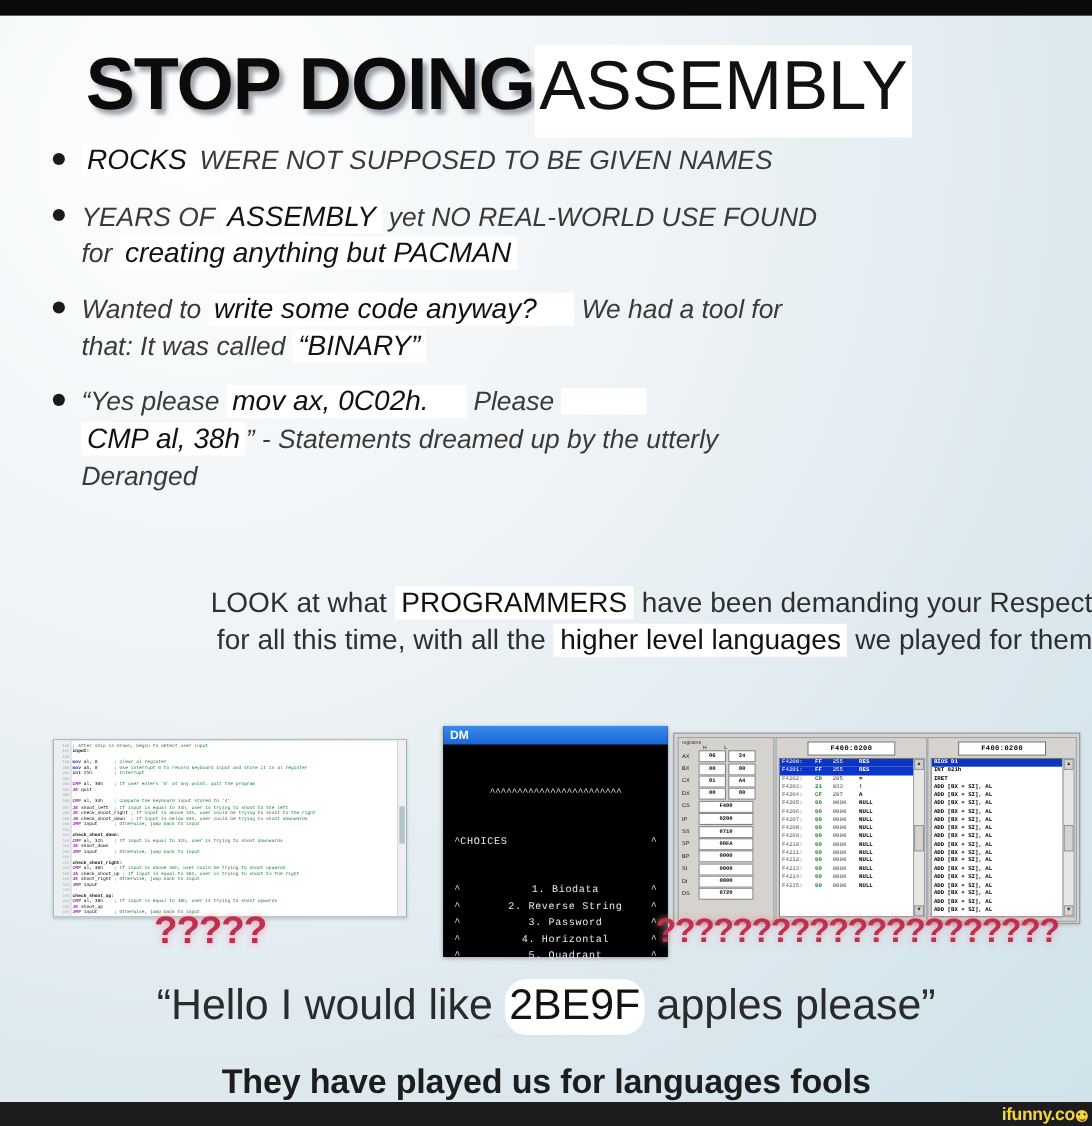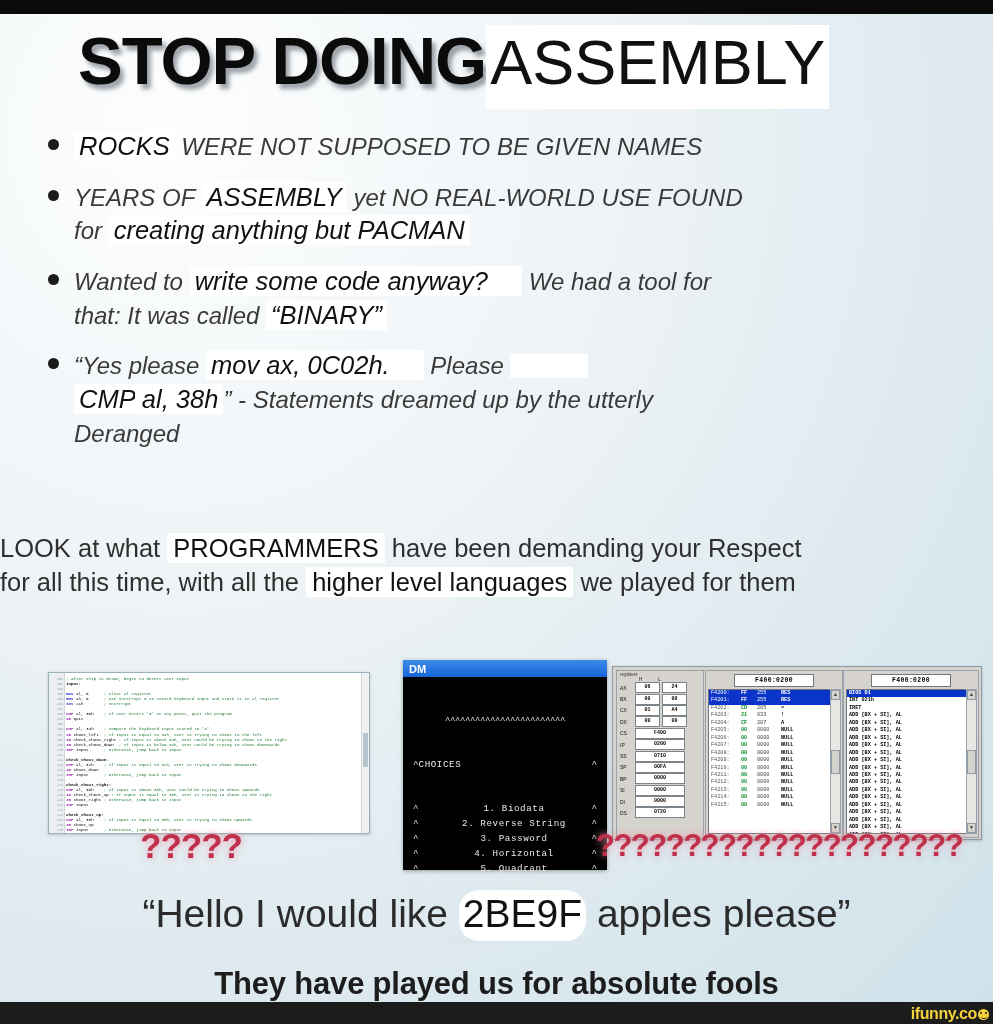--- a/index.html
+++ b/index.html
@@ -19,21 +19,21 @@
   .canvas{
     position:absolute;left:0;top:14px;
     width:993px;height:988px;
     background:
       radial-gradient(ellipse at 18% 12%, #fdfefe 0%, #eef3f6 38%, #dde9ef 70%, #cfe2ea 100%);
     overflow:hidden;
   }
 
   
   .title{
-    position:absolute;left:78px;top:8px;
+    position:absolute;left:78px;top:24px;
     white-space:nowrap;
   }
   .title .stop{
     font-family:"Liberation Sans",sans-serif;
     font-weight:bold;font-size:67px;letter-spacing:-1px;
     color:#0b0b0b;
     text-shadow:4px 5px 4px rgba(80,90,100,.55);
     vertical-align:baseline;
   }
   .title .subject{
@@ -60,21 +60,21 @@
     background:#1a1a1a;
   }
   .b-small{font-size:24px;color:#3a3a3a;}
   .b-hl{background:#fff;color:#111;padding:1px 5px;}
   .b-hl-wide{background:#fff;color:#111;padding:1px 34px 1px 5px;}
   .b-gap{background:#fff;display:inline-block;width:78px;height:24px;vertical-align:-4px;}
 
   
   .look{
     position:absolute;left:0;top:518px;width:993px;
-    text-align:left;
+    text-align:right;
     font-size:25.5px;line-height:1.33;color:#2f2f2f;
   }
   .look .ln{display:block;white-space:nowrap;}
   .look .hl2{background:#fff;color:#111;padding:1px 6px;}
   .look .real{font-weight:bold;color:#111;font-size:25.5px;}
   .look .tiny{
     background:#fff;color:#111;font-size:15px;
     padding:3px 5px;vertical-align:2px;letter-spacing:.5px;
   }
 
@@ -469,21 +469,21 @@
 
       </div>
     </div>
 
     <div class="qm qm-left">?????</div>
     <div class="qm qm-right">?????????????????????</div>
 
     <div class="hello">
       <span>“Hello I would like </span><span class="hx">2BE9F</span><span> apples please”</span>
     </div>
-    <div class="fools">They have played us for absolute fools</div>
+    <div class="fools">They have played us for languages fools</div>
 
   </div>
 
   <div class="letterbox bottom"></div>
 
   <div class="wm">
     <span>ifunny.co</span>
     <span class="face"></span>
   </div>
 

